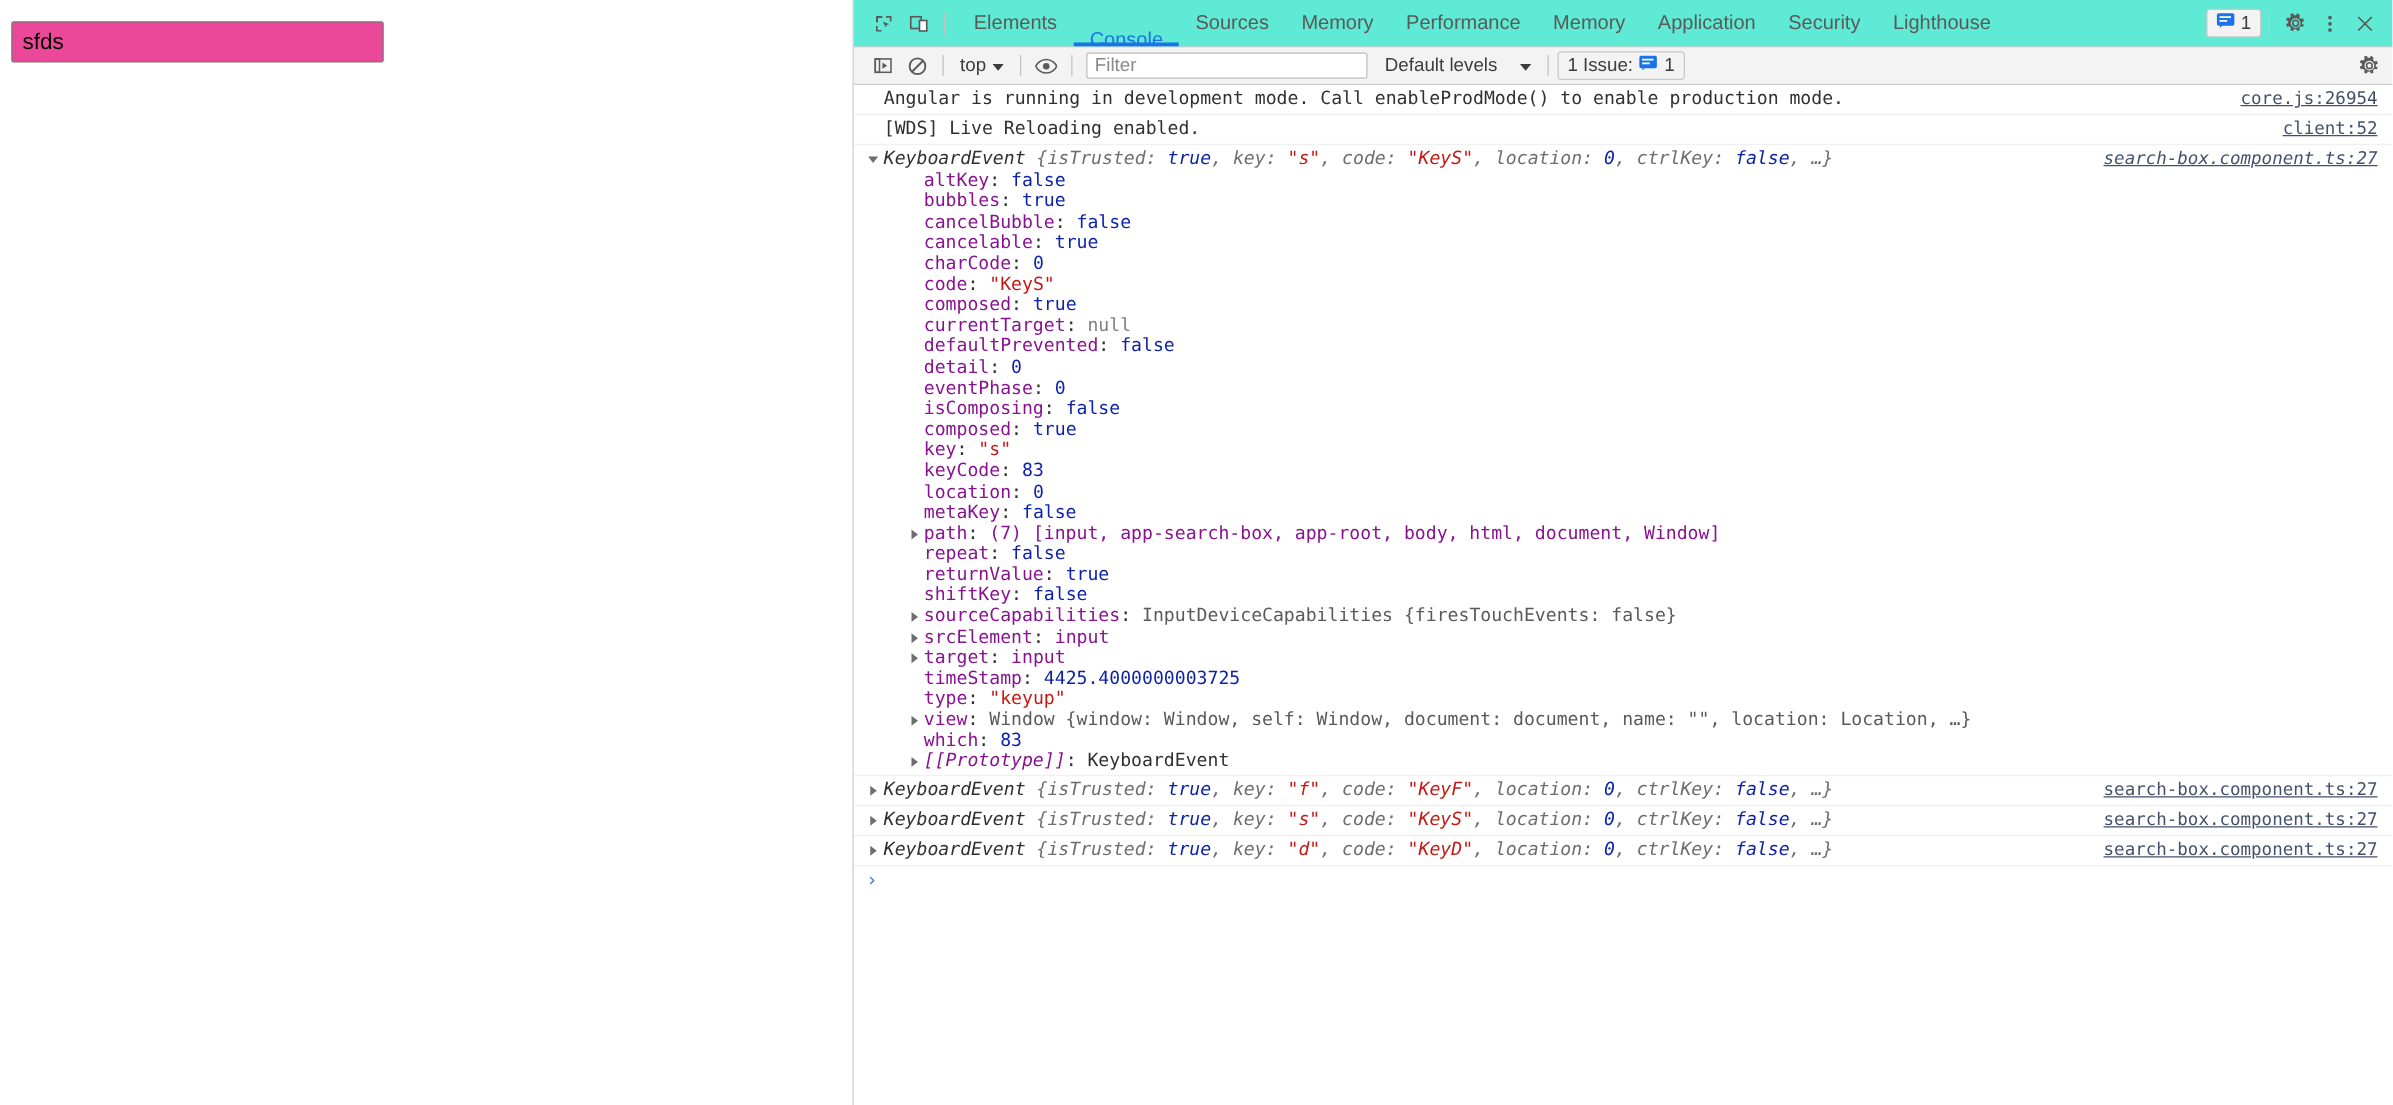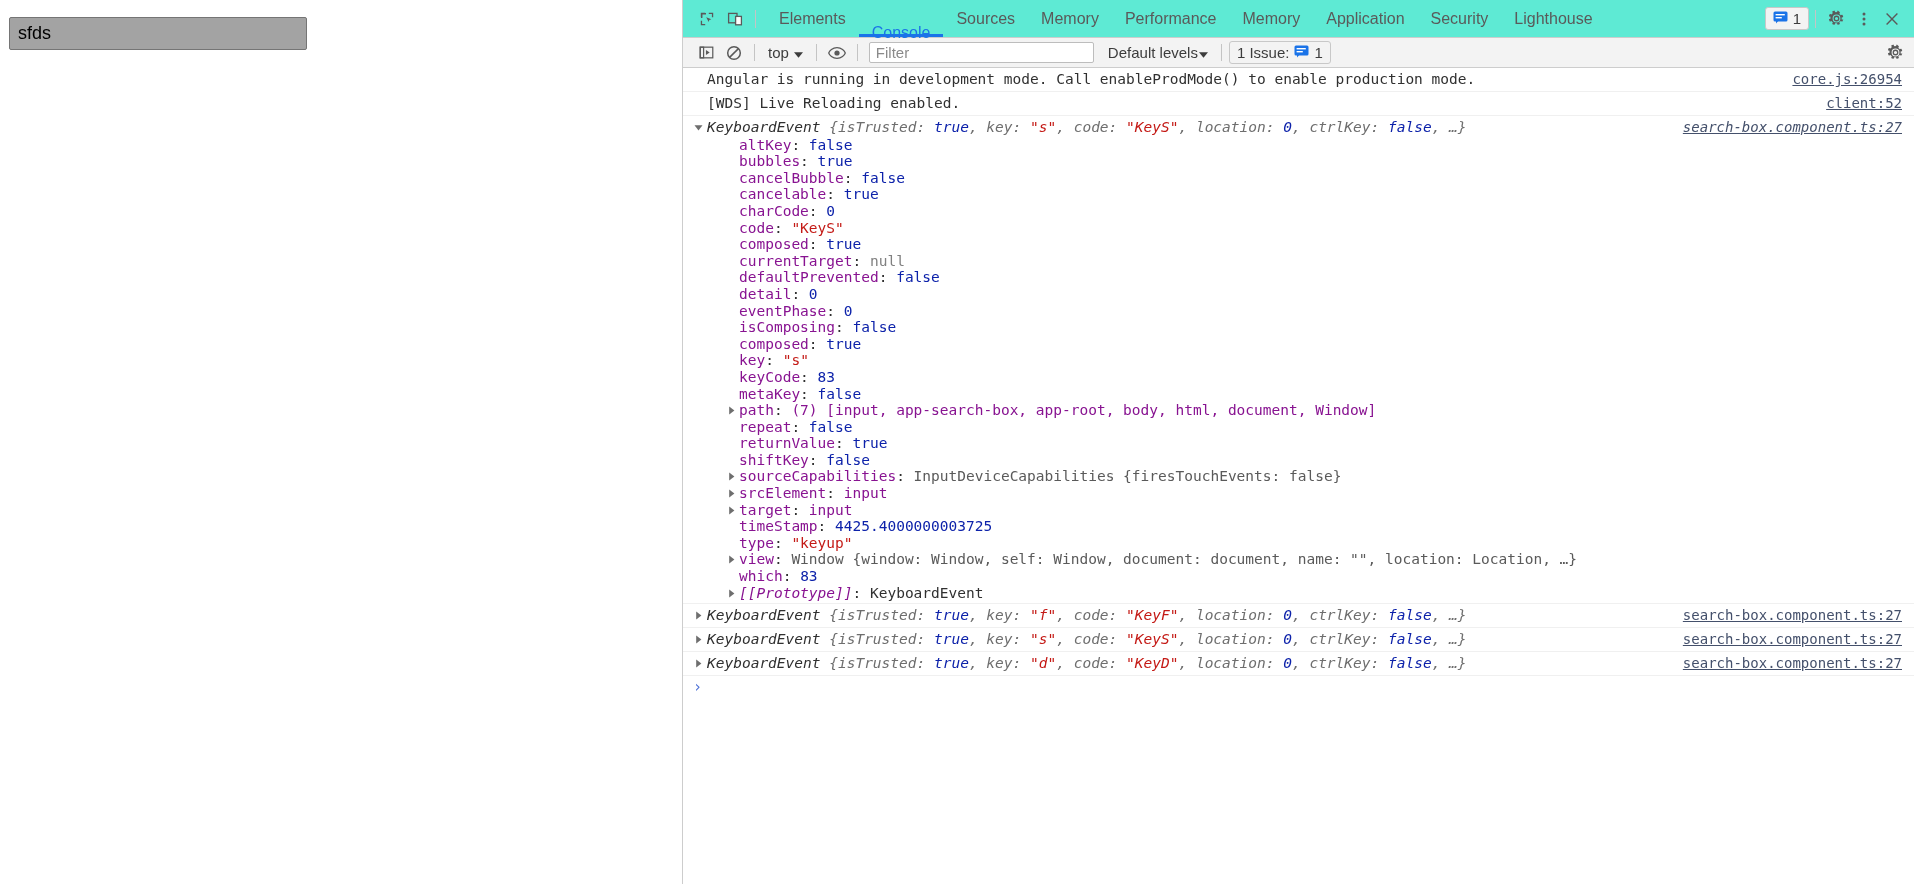--- a/index.html
+++ b/index.html
@@ -28,21 +28,21 @@
     top: 17px;
     width: 298px;
     height: 33px;
     box-sizing: border-box;
     border: 1px solid #757575;
     border-radius: 2px;
     padding: 0 8px;
     font-family: "Liberation Sans", sans-serif;
     font-size: 18px;
     color: #000;
-    background: #a3a3a3;
+    background: #ec4899;
     outline: none;
   }
 
   
   .devtools {
     width: 1231px;
     height: 884px;
     background: #ffffff;
     display: flex;
     flex-direction: column;
@@ -125,21 +125,21 @@
     font-size: 15px;
     font-family: "Liberation Sans", sans-serif;
     color: #222;
     padding: 0 6px;
     box-sizing: border-box;
     outline: none;
     margin-left: 4px;
   }
   .filter-input::placeholder { color: #8a8a8a; }
   .levels-select {
-    display: flex; align-items: center; gap: 1px;
+    display: flex; align-items: center; gap: 18px;
     font-size: 15px; color: #3c3c3c;
     padding: 2px 6px; margin-left: 6px; cursor: pointer; border-radius: 2px;
   }
   .ct-spacer { flex: 1; }
 
   
   .console-body {
     flex: 1;
     overflow: hidden;
     background: #fff;
@@ -381,20 +381,21 @@
             <div class="prop"><span class="k">code</span><span class="v-plain">: </span><span class="v-str">"KeyS"</span></div>
             <div class="prop"><span class="k">composed</span><span class="v-plain">: </span><span class="v-bool">true</span></div>
             <div class="prop"><span class="k">currentTarget</span><span class="v-plain">: </span><span class="v-null">null</span></div>
             <div class="prop"><span class="k">defaultPrevented</span><span class="v-plain">: </span><span class="v-bool">false</span></div>
             <div class="prop"><span class="k">detail</span><span class="v-plain">: </span><span class="v-num">0</span></div>
             <div class="prop"><span class="k">eventPhase</span><span class="v-plain">: </span><span class="v-num">0</span></div>
             <div class="prop"><span class="k">isComposing</span><span class="v-plain">: </span><span class="v-bool">false</span></div>
             <div class="prop"><span class="k">composed</span><span class="v-plain">: </span><span class="v-bool">true</span></div>
             <div class="prop"><span class="k">key</span><span class="v-plain">: </span><span class="v-str">"s"</span></div>
             <div class="prop"><span class="k">keyCode</span><span class="v-plain">: </span><span class="v-num">83</span></div>
+            <div class="prop"><span class="k">location</span><span class="v-plain">: </span><span class="v-num">0</span></div>
             <div class="prop"><span class="k">metaKey</span><span class="v-plain">: </span><span class="v-bool">false</span></div>
             <div class="prop"><span class="tri tri-prop"><svg width="9" height="9" viewBox="0 0 9 9">
                   <path d="M2.2 0.5v8l5.2-4z" fill="#6e6e6e"></path>
                 </svg></span><span class="k">path</span><span class="v-plain">: </span><span class="v-node">(7) [input, app-search-box, app-root, body, html, document, Window]</span></div>
             <div class="prop"><span class="k">repeat</span><span class="v-plain">: </span><span class="v-bool">false</span></div>
             <div class="prop"><span class="k">returnValue</span><span class="v-plain">: </span><span class="v-bool">true</span></div>
             <div class="prop"><span class="k">shiftKey</span><span class="v-plain">: </span><span class="v-bool">false</span></div>
             <div class="prop"><span class="tri tri-prop"><svg width="9" height="9" viewBox="0 0 9 9">
                   <path d="M2.2 0.5v8l5.2-4z" fill="#6e6e6e"></path>
                 </svg></span><span class="k">sourceCapabilities</span><span class="v-plain">: </span><span class="v-obj">InputDeviceCapabilities {firesTouchEvents: false}</span></div>

